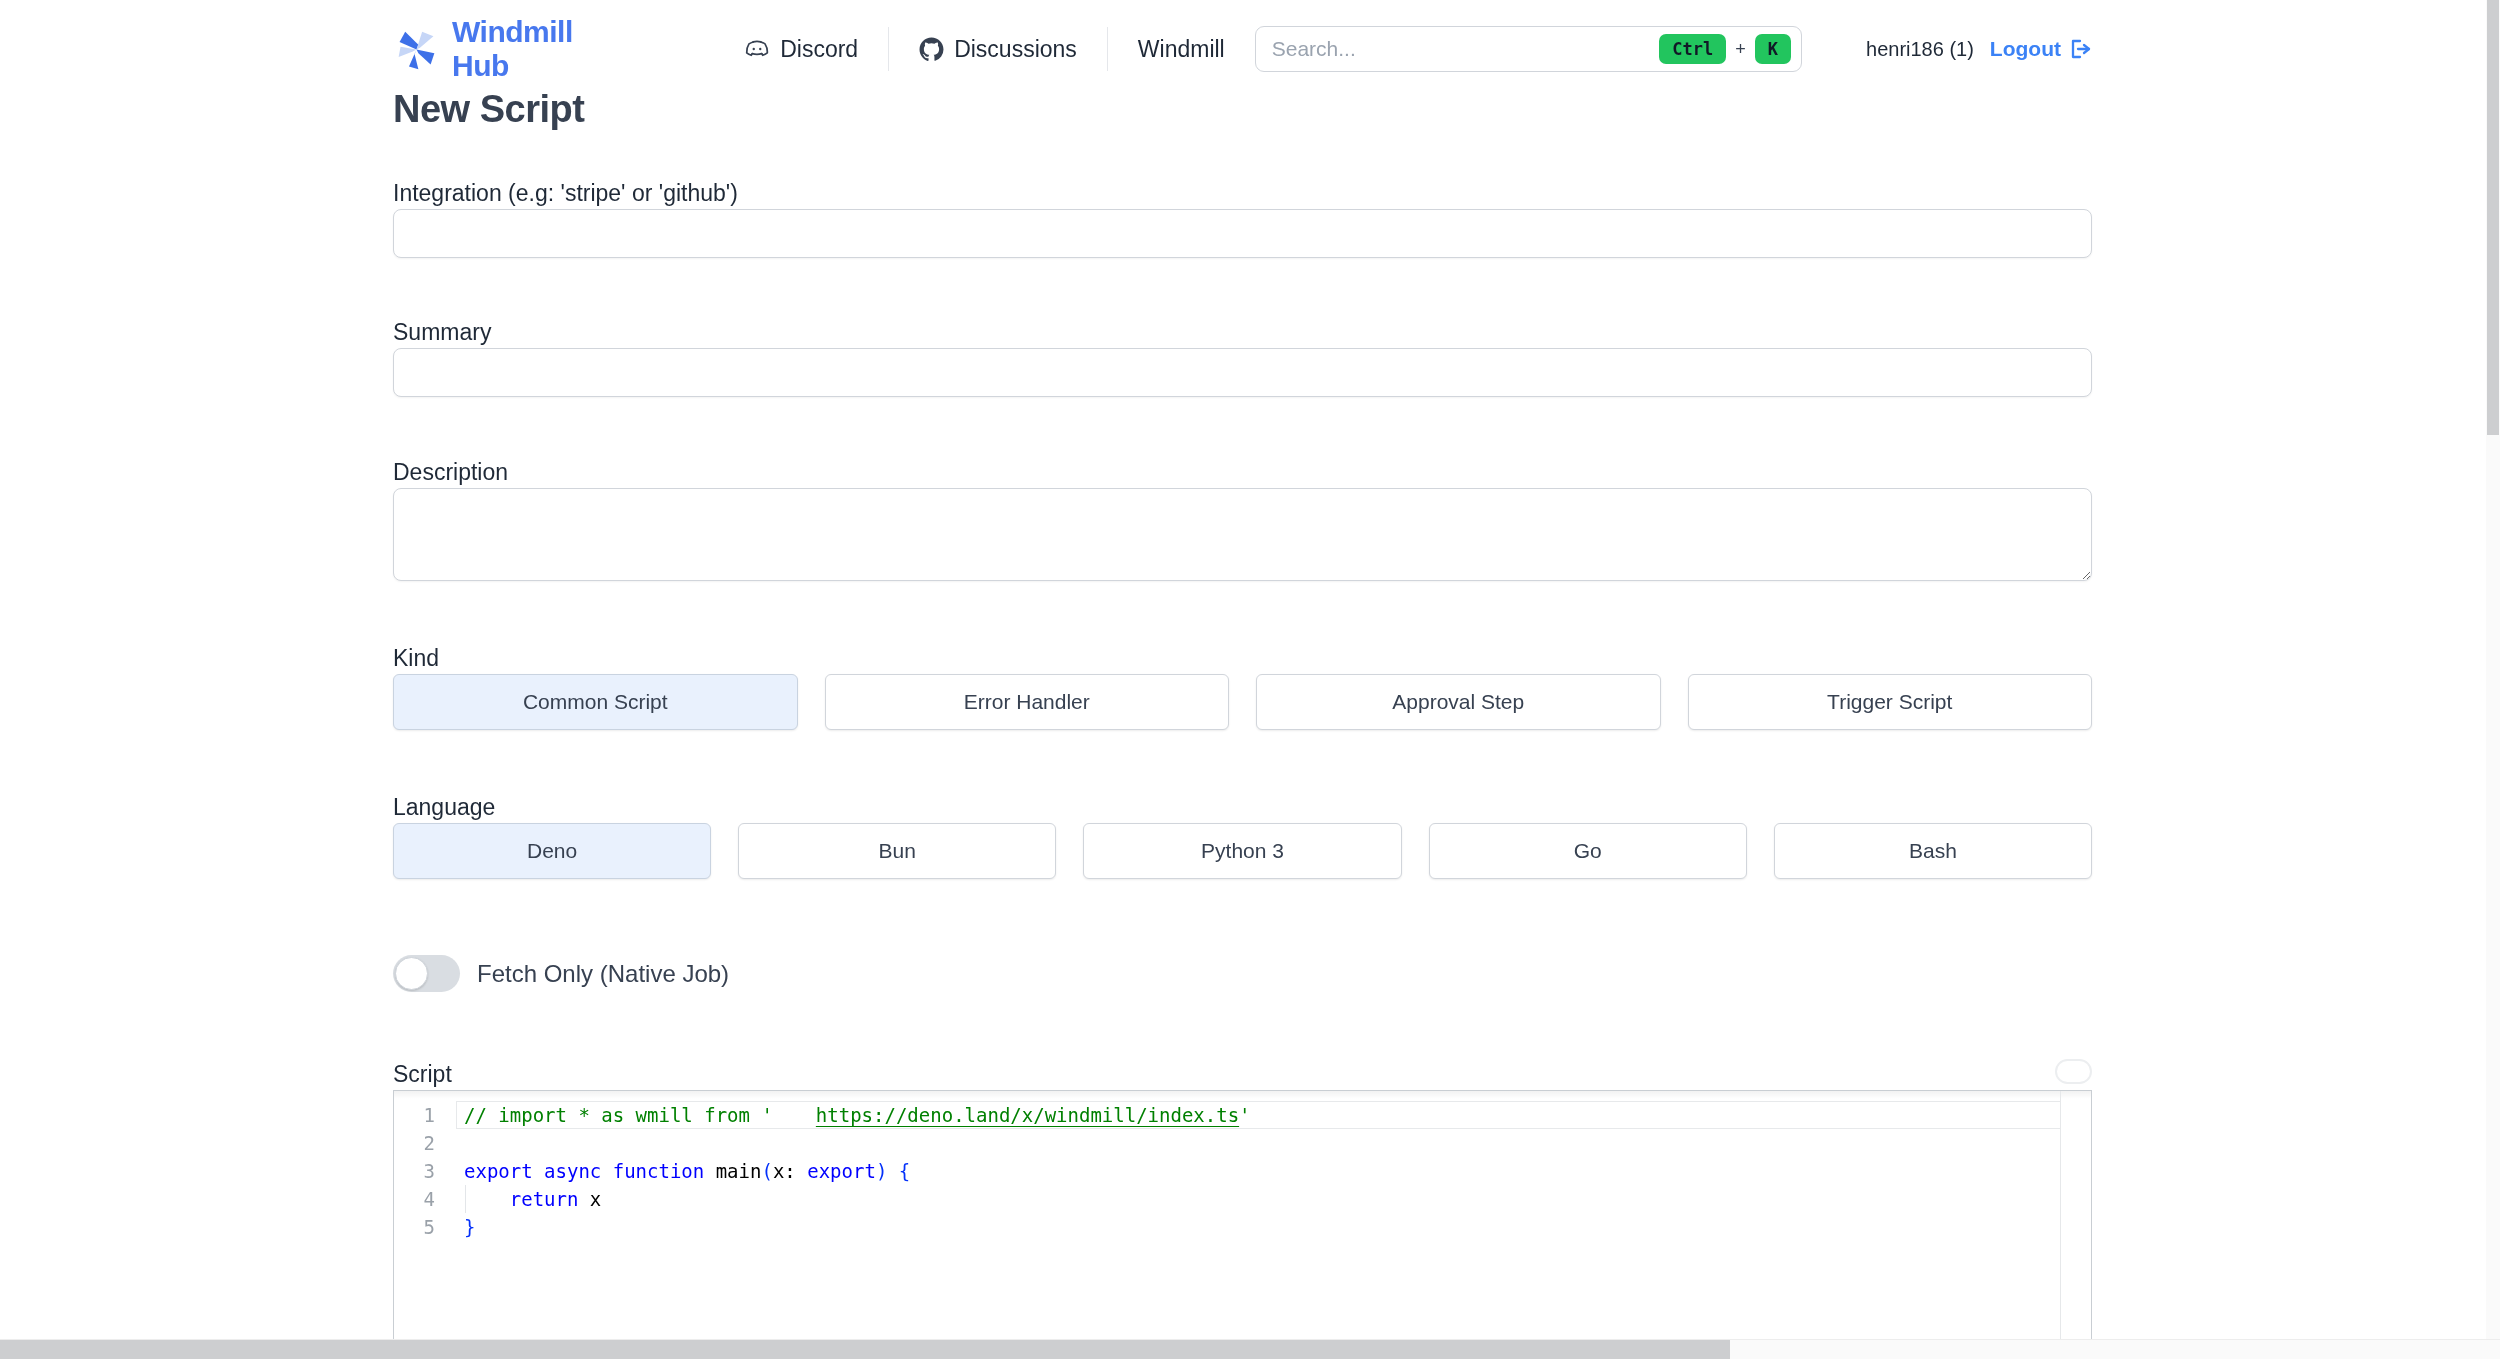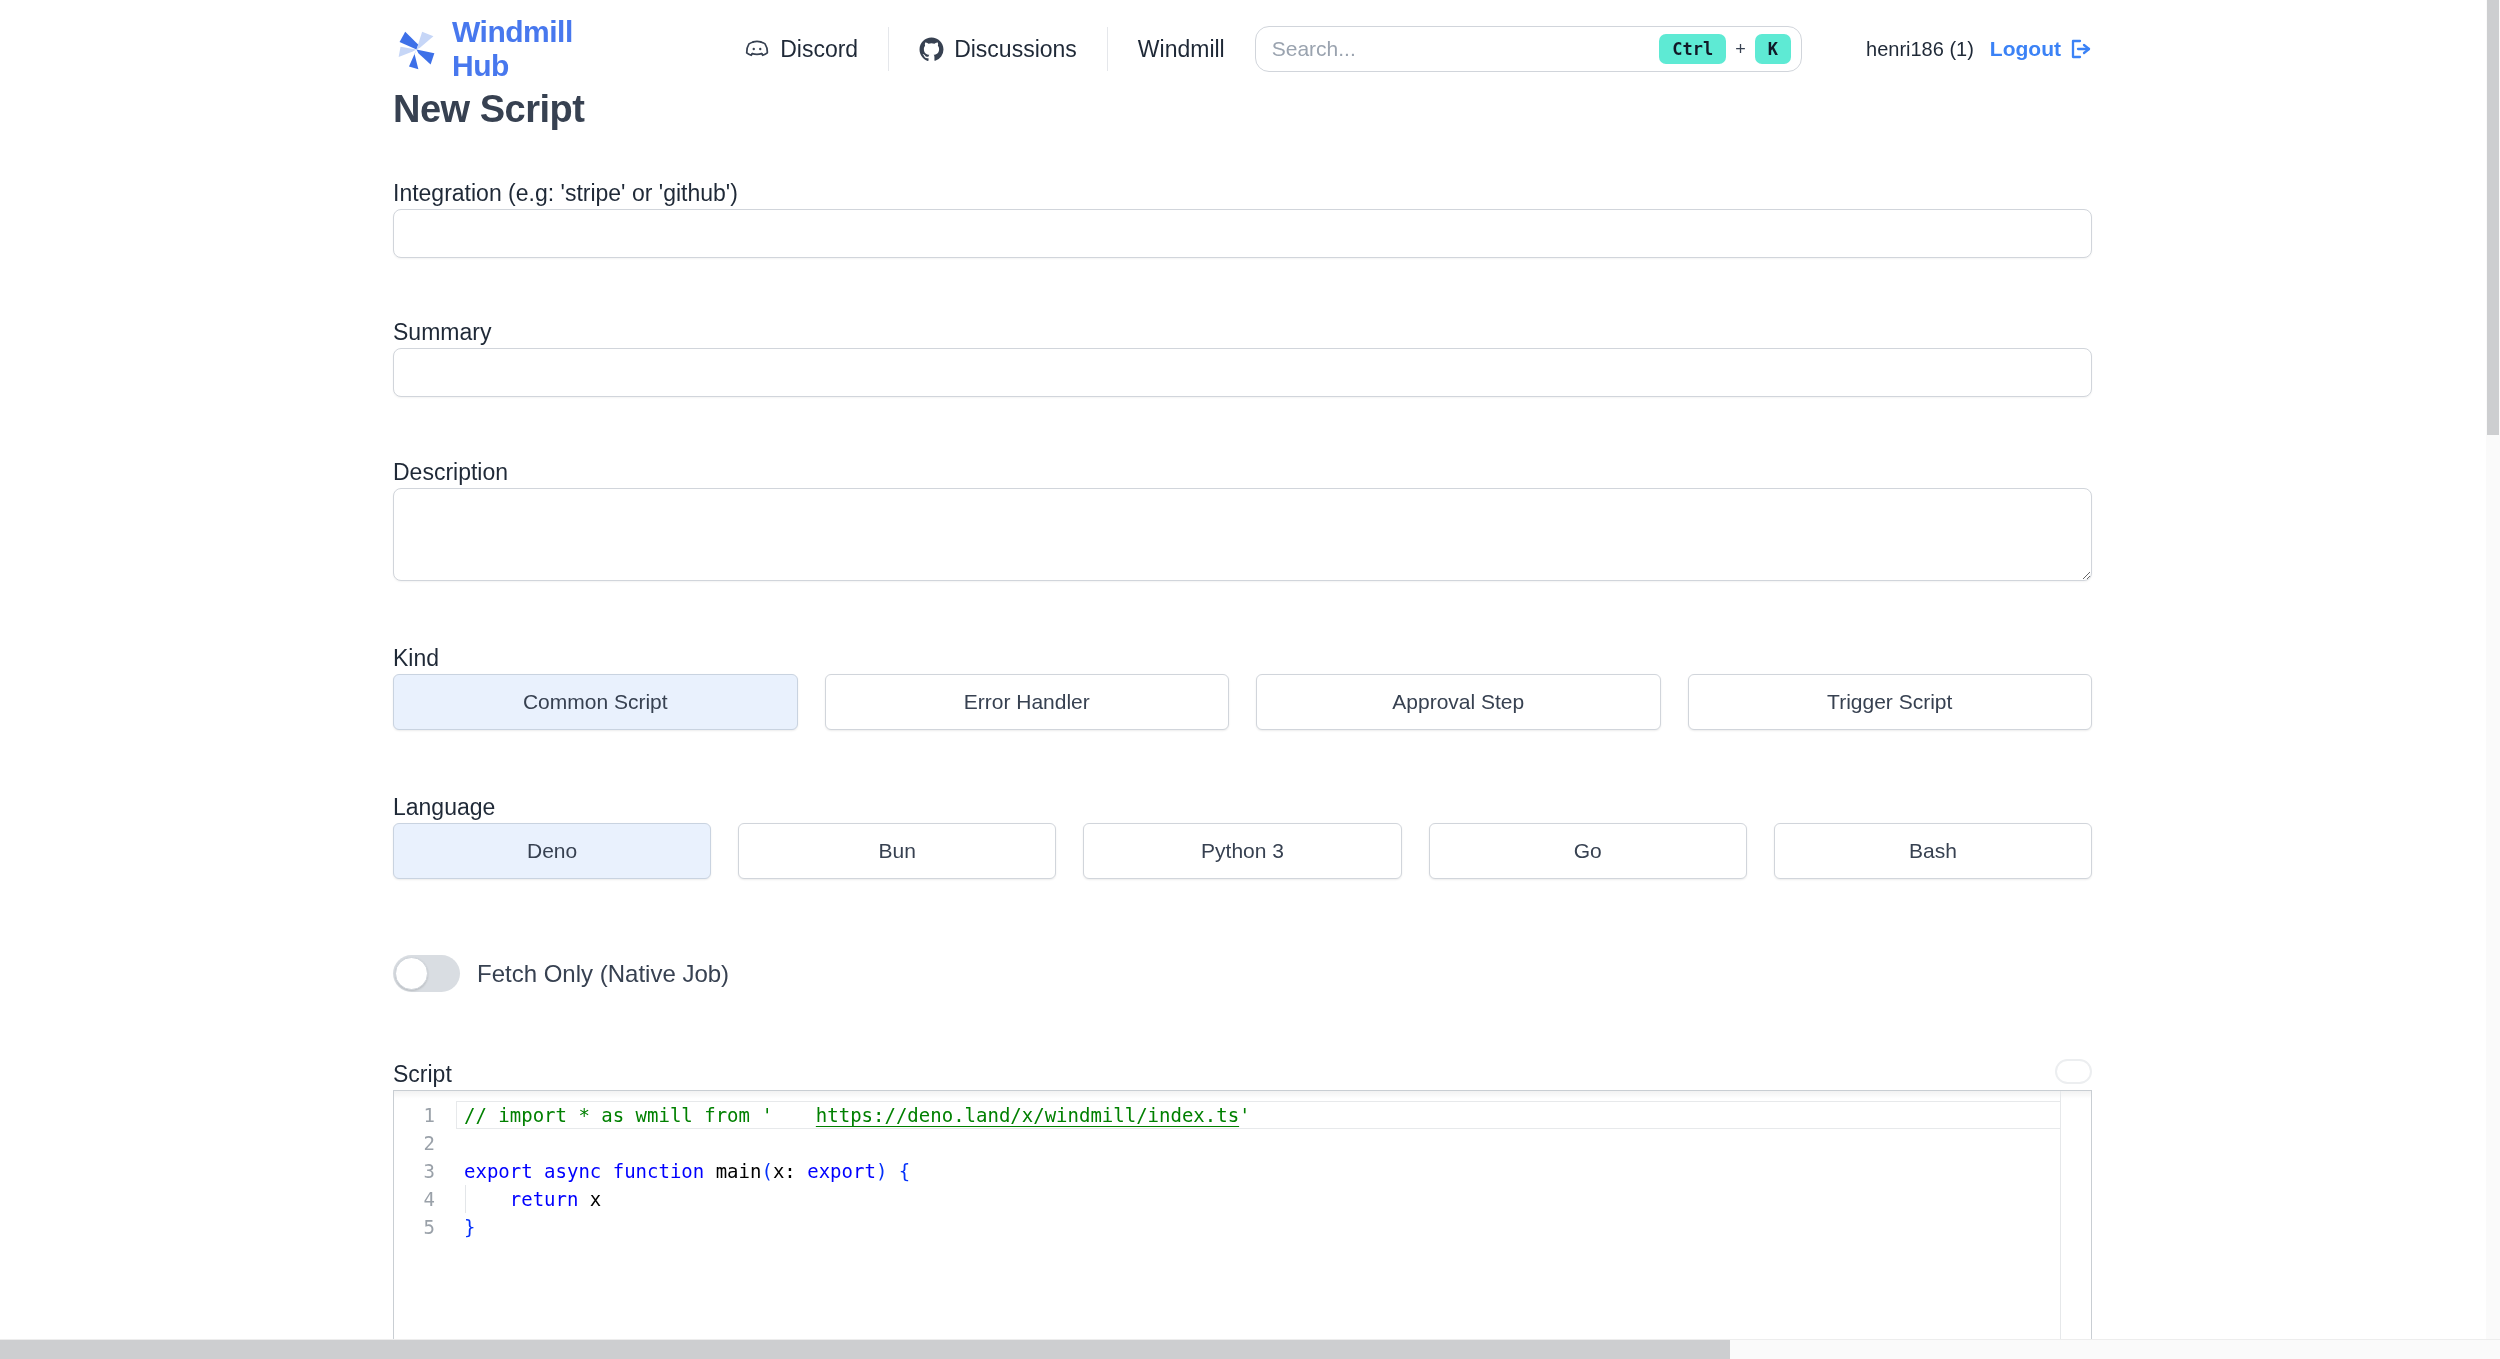--- a/index.html
+++ b/index.html
@@ -9,27 +9,27 @@
 
   
   header { display:flex; align-items:center; padding-top:22px; height:76px; }
   .brand { display:flex; align-items:center; gap:12px; cursor:pointer; }
   .brand-text { font-size:30px; font-weight:bold; color:#4878ee; letter-spacing:-0.5px; }
   nav { display:flex; align-items:center; margin-left:90px; height:46px; }
   .nav-item { display:flex; align-items:center; gap:10px; font-size:23px; font-weight:500;
               color:#1f2937; text-decoration:none; cursor:pointer; padding:0 30px; }
   .nav-divider { width:1px; height:44px; background:#e5e7eb; }
   .search-box { margin-left:auto; width:577px; height:46px; border:1px solid #d1d5db;
-                border-radius:14px; display:flex; align-items:center; padding:0 10px 0 16px;
+                border-radius:9px; display:flex; align-items:center; padding:0 10px 0 16px;
                 background:#fff; }
   .search-box input { flex:1; border:none; outline:none; font-size:21px; color:#1f2937;
                       font-family:"Liberation Sans", sans-serif; background:transparent; }
   .search-box input::placeholder { color:#9aa3af; }
   .kbd-group { display:flex; align-items:center; gap:9px; }
-  .kbd { background:#5eead4; border-radius:7px; padding:5px 13px; font-family:"DejaVu Sans Mono", monospace;
+  .kbd { background:#22c55e; border-radius:7px; padding:5px 13px; font-family:"DejaVu Sans Mono", monospace;
          font-size:17px; font-weight:bold; color:#111827; }
   .kbd-plus { font-size:18px; color:#374151; }
   .user-area { display:flex; align-items:center; margin-left:64px; gap:16px; white-space:nowrap; }
   .user-name { font-size:20px; color:#1f2937; }
   .logout { display:flex; align-items:center; gap:7px; color:#3b82f6; font-size:21px;
             font-weight:bold; text-decoration:none; cursor:pointer; }
 
   
   h1 { margin-top:12px; font-size:38px; font-weight:bold; color:#374151; letter-spacing:-0.5px; }
   .field-label { display:block; font-size:23px; color:#1f2937; line-height:26px; margin-bottom:3px; }

